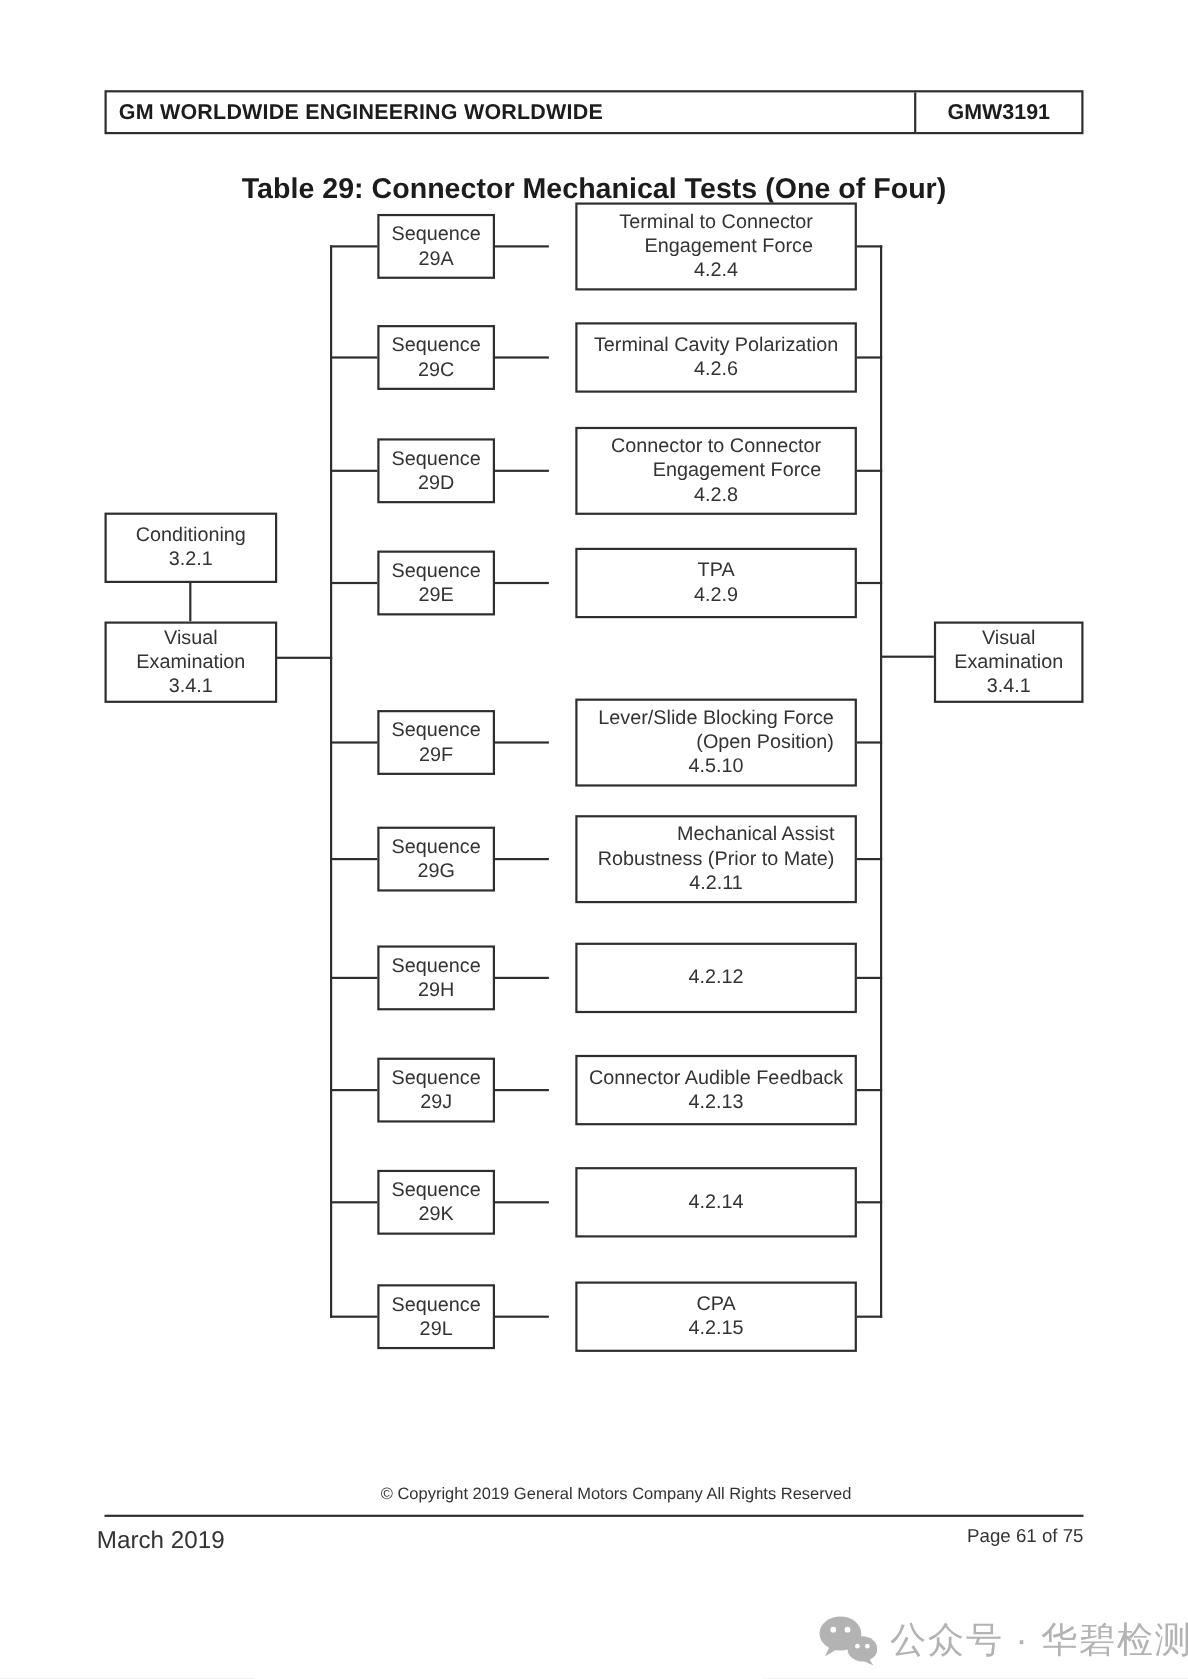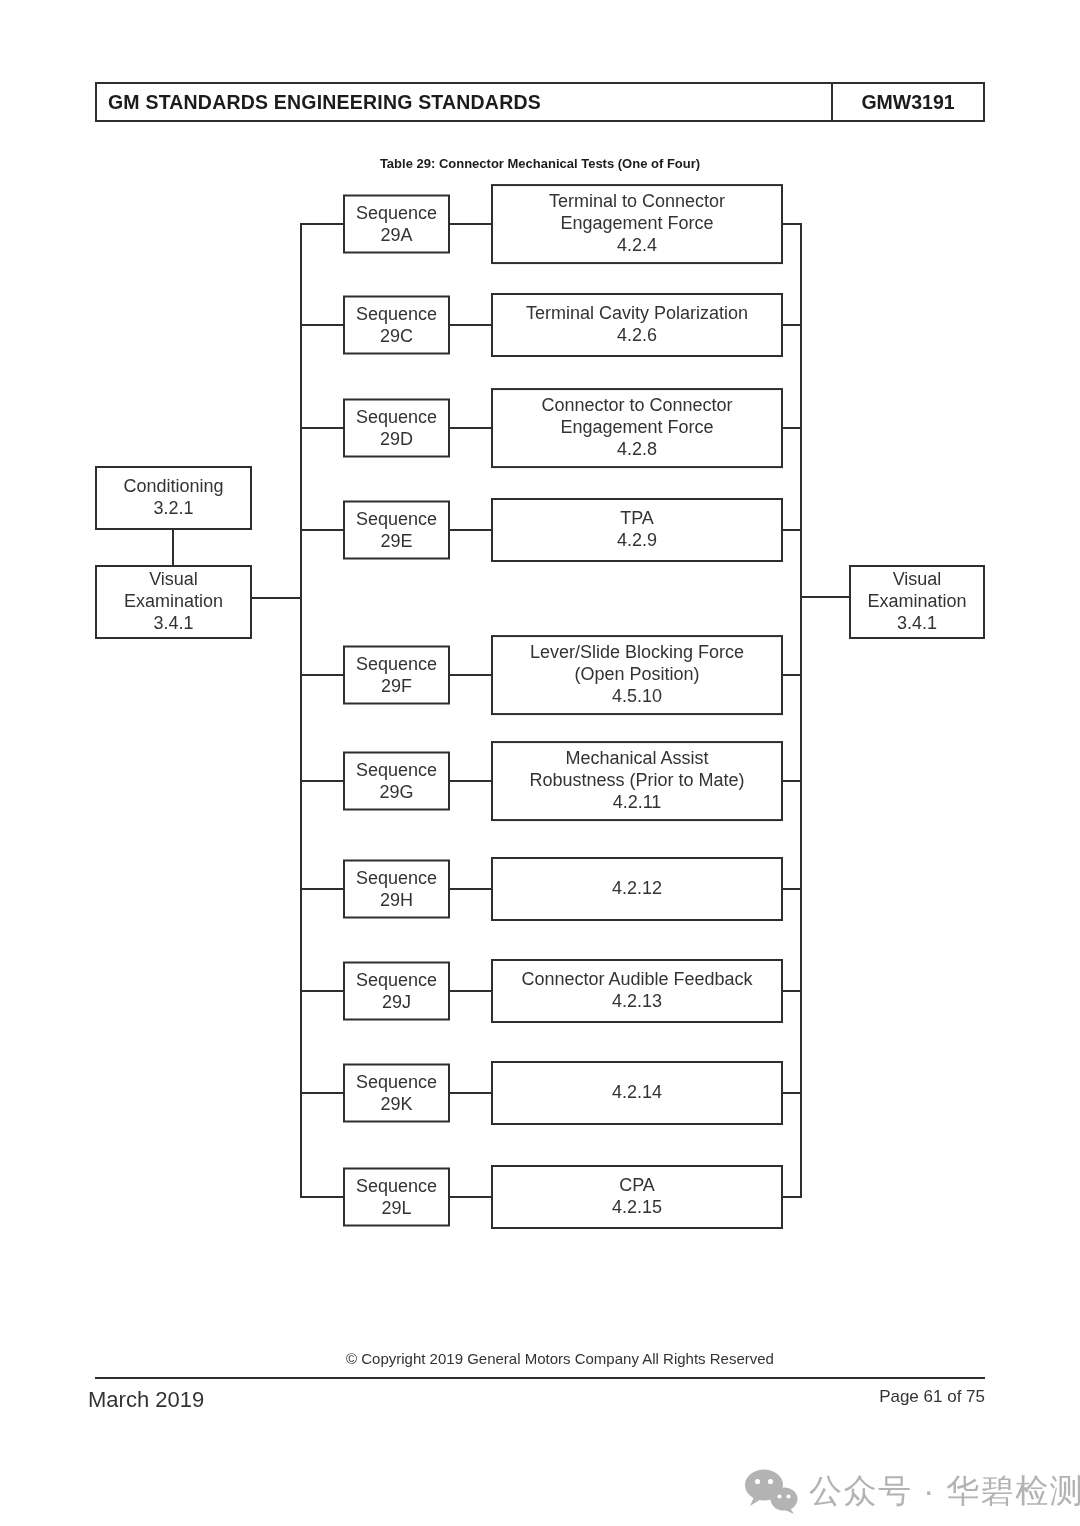--- a/index.html
+++ b/index.html
@@ -13,21 +13,21 @@
     position:absolute; left:95px; top:82px; width:890px; height:40px;
     box-sizing:border-box; border:2px solid #2e2e2e; display:flex; align-items:stretch;
     font-weight:bold; font-size:19.5px; color:#1c1c1c;
   }
   .header-title { flex:1; display:flex; align-items:center; padding-left:11px; letter-spacing:0.2px; }
   .header-code { width:150px; border-left:2px solid #2e2e2e; display:flex; align-items:center; justify-content:center; }
 
   
   .diagram-title {
     position:absolute; left:0; top:156px; width:100%; text-align:center;
-    font-weight:bold; font-size:13px; color:#1c1c1c;
+    font-weight:bold; font-size:26px; color:#1c1c1c;
   }
 
   
   .hline { position:absolute; height:2px; background:#2e2e2e; }
   .vline { position:absolute; width:2px; background:#2e2e2e; }
   .box {
     position:absolute; box-sizing:border-box; border:2px solid #2e2e2e; background:#fff;
     display:flex; flex-direction:column; align-items:center; justify-content:center;
     text-align:center; font-size:18px; line-height:1.22; color:#333;
   }
@@ -36,39 +36,39 @@
   .cond { left:95px; top:466px; width:157px; height:64px; }
   .vel  { left:95px; top:565px; width:157px; height:74px; }
   .ver  { left:849px; top:565px; width:136px; height:74px; }
 
   .row { position:absolute; left:0; width:100%; height:0; }
   .row .hline { top:-1px; }
   .seg-a { left:300px; width:45px; }
   .seg-b { left:448px; width:51px; }
   .seg-c { left:751px; width:51px; }
   .row .seq  { left:343px; width:107px; height:59px; top:0; transform:translateY(-50%); }
-  .row .test { left:491px; width:292px; min-height:64px; top:0; transform:translateY(-50%); padding:5px 2px; }
+  .row .test { left:523px; width:256px; min-height:64px; top:0; transform:translateY(-50%); padding:5px 2px;text-align:right; }
 
   
   .copyright { position:absolute; left:0; top:1350px; width:100%; text-align:center; font-size:15px; color:#333;padding-left:20px; }
   .footer-rule { position:absolute; left:95px; top:1377px; width:890px; height:2px; background:#2e2e2e; }
   .footer-date { position:absolute; left:88px; top:1387px; font-size:22px; color:#333; }
   .footer-page { position:absolute; right:95px; top:1387px; font-size:17px; color:#333; }
 
   
   .watermark { position:absolute; left:744px; top:1468px; display:flex; align-items:center; gap:11px; color:#b3b3b3; }
   .watermark-text { font-size:33px; letter-spacing:1.5px; white-space:nowrap; }
 </style>
 </head>
 <body>
 
 <div class="page">
 
   <div class="header">
-    <div class="header-title">GM STANDARDS ENGINEERING STANDARDS</div>
+    <div class="header-title">GM WORLDWIDE ENGINEERING WORLDWIDE</div>
     <div class="header-code">GMW3191</div>
   </div>
 
   <div class="diagram-title">Table 29: Connector Mechanical Tests (One of Four)</div>
 
   <div class="vline" style="left:300px; top:223px; height:975px;"></div>
   <div class="vline" style="left:800px; top:223px; height:975px;"></div>
 
   <div class="box cond">
     <span>Conditioning</span>

